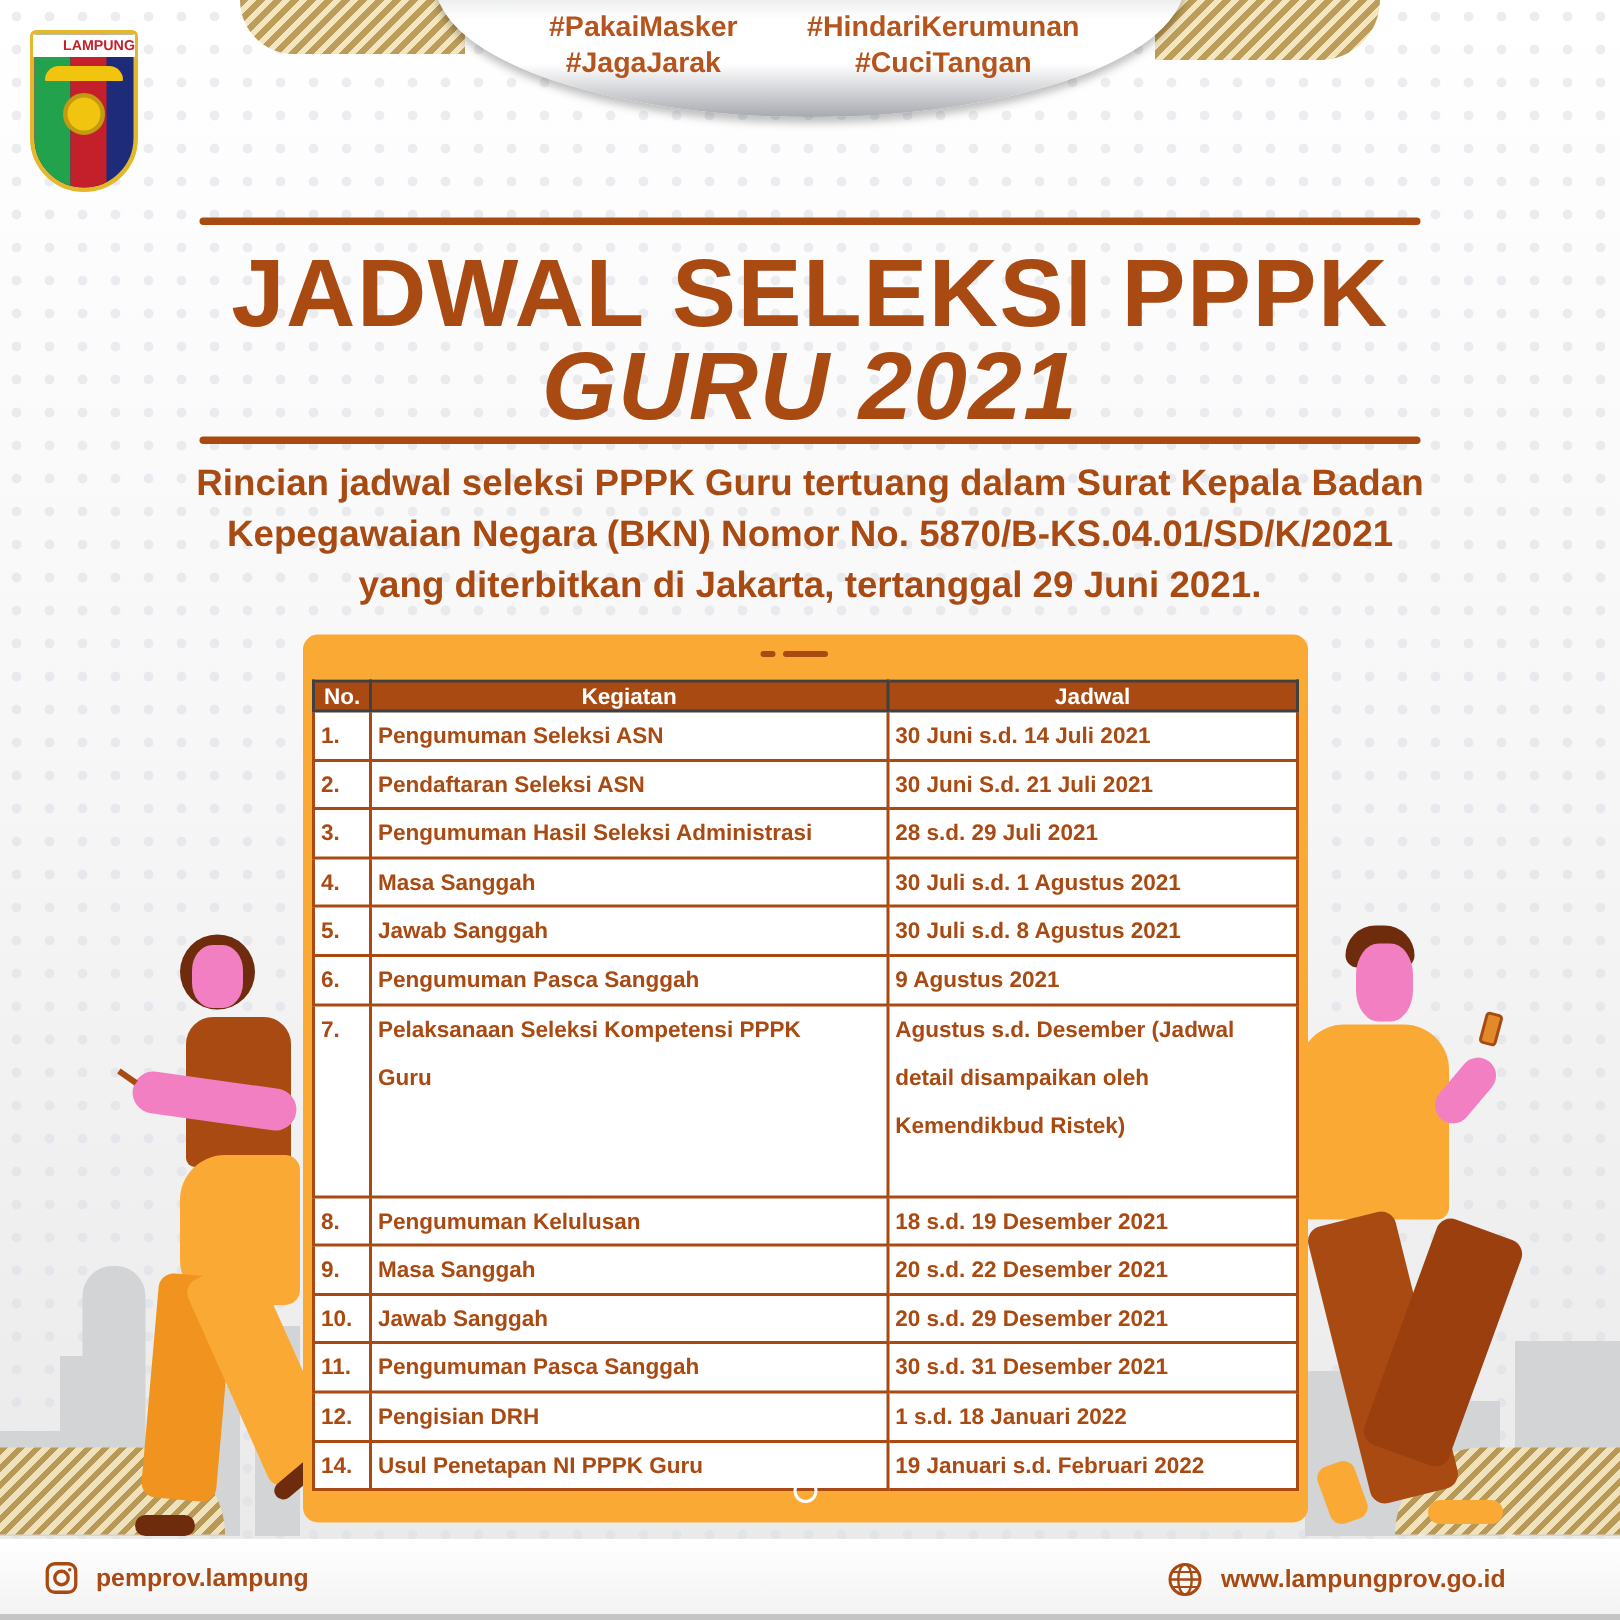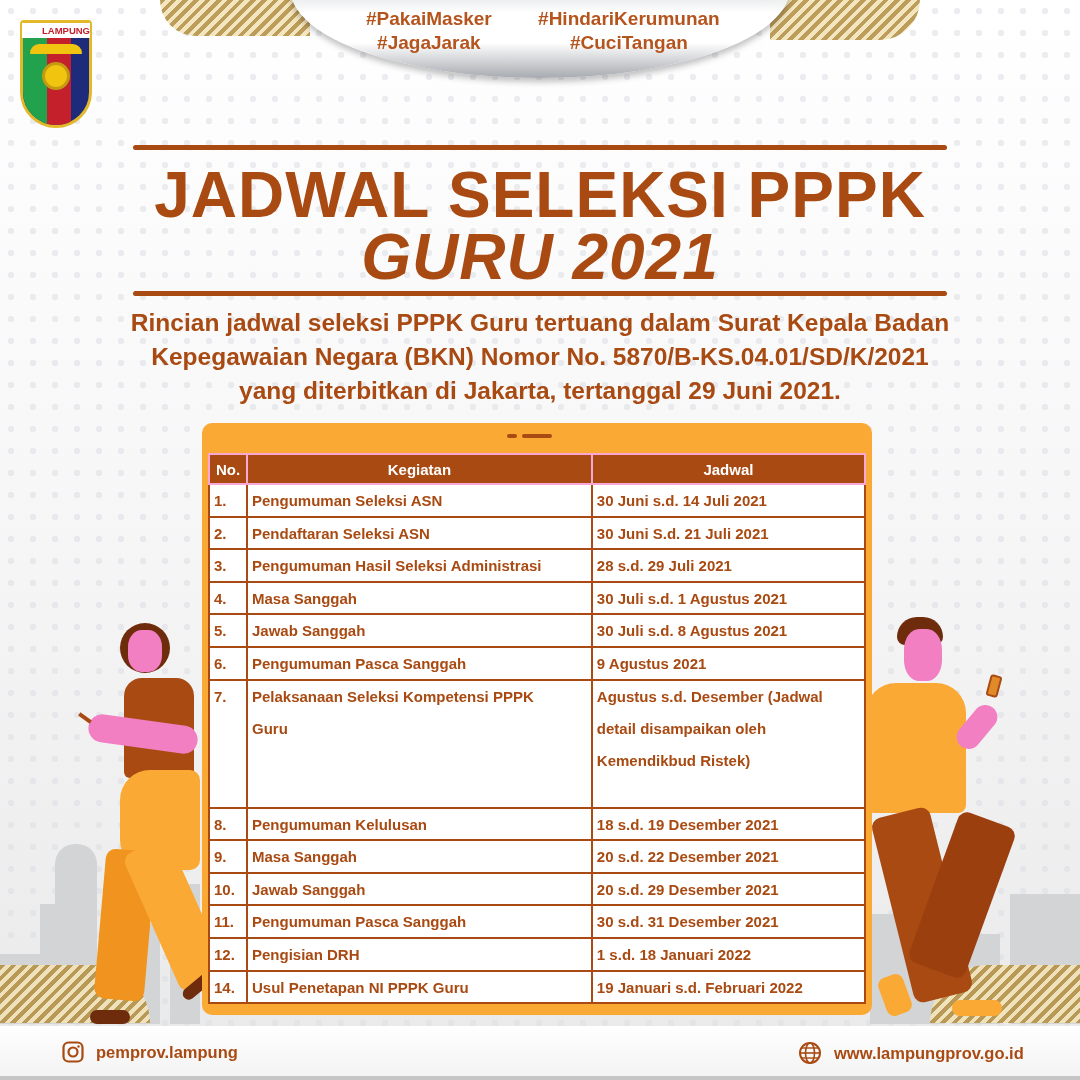--- a/index.html
+++ b/index.html
@@ -87,22 +87,22 @@
   .home-button {
     position: absolute; left: 327px; top: 563px; width: 16px; height: 16px;
     border: 2px solid #fff; border-radius: 50%;
   }
   table.schedule {
     position: absolute; left: 6px; top: 30px; width: 658px;
     border-collapse: collapse; background: #fff;
     font-family: "Liberation Sans", sans-serif; font-size: 15px; font-weight: bold; color: #a84a12;
   }
   table.schedule th {
-    background: #a84a12; color: #fff; height: 30px; font-size: 15px; font-weight: bold;
-    border: 2px solid #f9a8d4;
+    background: #a84a12; color: #fff; height: 20px; font-size: 15px; font-weight: bold;
+    border: 2px solid #404040;
   }
   table.schedule th.no { text-align: left; padding-left: 6px; }
   table.schedule td {
     border: 2px solid #a84a12; height: 32.6px; padding: 0 4px; vertical-align: top; padding-top: 6px;
     line-height: 20px;
   }
   table.schedule td.multi { line-height: 32px; padding-top: 0; }
   .col-no { width: 38px; }
   .col-keg { width: 346px; }
   .col-jad { width: 274px; }
@@ -275,29 +275,29 @@
   <div class="part" style="left:14px;top:68px;width:100px;height:130px;background:#fba935;border-radius:30px 30px 8px 8px;"></div>
   <div class="part" style="left:100px;top:100px;width:50px;height:24px;background:#f27fc2;border-radius:12px;transform:rotate(-50deg);"></div>
   <div class="part" style="left:136px;top:60px;width:12px;height:22px;background:#e08a2a;border:2px solid #a84a12;border-radius:3px;transform:rotate(15deg);"></div>
   <div class="part" style="left:40px;top:195px;width:60px;height:190px;background:#a84a12;border-radius:10px;transform:rotate(-14deg);"></div>
   <div class="part" style="left:80px;top:200px;width:60px;height:160px;background:#9b3f0f;border-radius:10px;transform:rotate(20deg);"></div>
   <div class="part" style="left:100px;top:385px;width:50px;height:16px;background:#fba935;border-radius:8px;"></div>
   <div class="part" style="left:30px;top:360px;width:26px;height:40px;background:#fba935;border-radius:8px;transform:rotate(-20deg);"></div>
 </div>
 
 <div class="footer">
-  <div class="item" style="left:30px;margin-left:32px;">
+  <div class="item" style="left:30px;">
     <svg width="22" height="22" viewBox="0 0 22 22">
       <rect x="1.5" y="1.5" width="19" height="19" rx="5" fill="none" stroke="#a84a12" stroke-width="2.2"></rect>
       <circle cx="11" cy="11" r="4.5" fill="none" stroke="#a84a12" stroke-width="2.2"></circle>
       <circle cx="16.5" cy="5.5" r="1.2" fill="#a84a12"></circle>
     </svg>
     <span>pemprov.lampung</span>
   </div>
-  <div class="item" style="left:798px;">
+  <div class="item" style="left:778px;">
     <svg width="24" height="24" viewBox="0 0 24 24">
       <circle cx="12" cy="12" r="10" fill="none" stroke="#a84a12" stroke-width="2"></circle>
       <ellipse cx="12" cy="12" rx="4.5" ry="10" fill="none" stroke="#a84a12" stroke-width="1.6"></ellipse>
       <line x1="2" y1="12" x2="22" y2="12" stroke="#a84a12" stroke-width="1.6"></line>
       <line x1="4" y1="7" x2="20" y2="7" stroke="#a84a12" stroke-width="1.4"></line>
       <line x1="4" y1="17" x2="20" y2="17" stroke="#a84a12" stroke-width="1.4"></line>
     </svg>
     <span>www.lampungprov.go.id</span>
   </div>
 </div>

